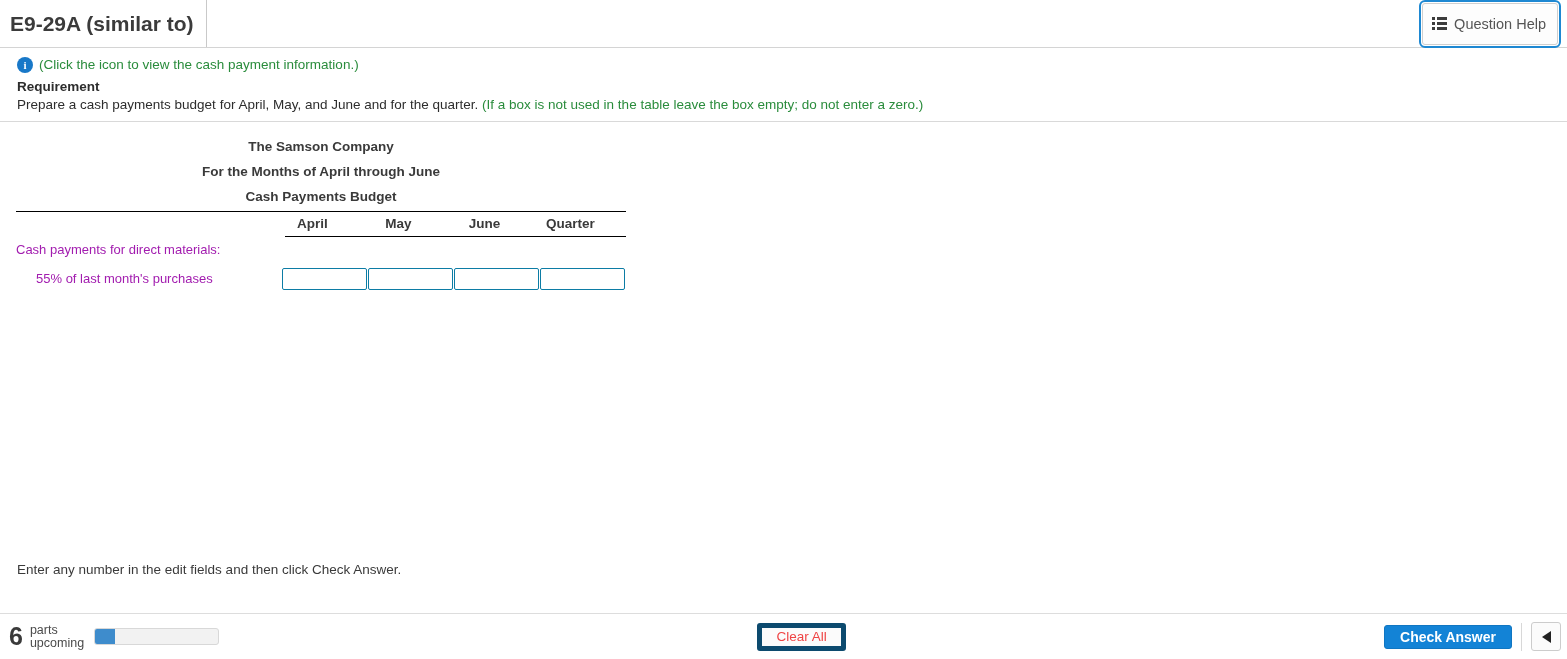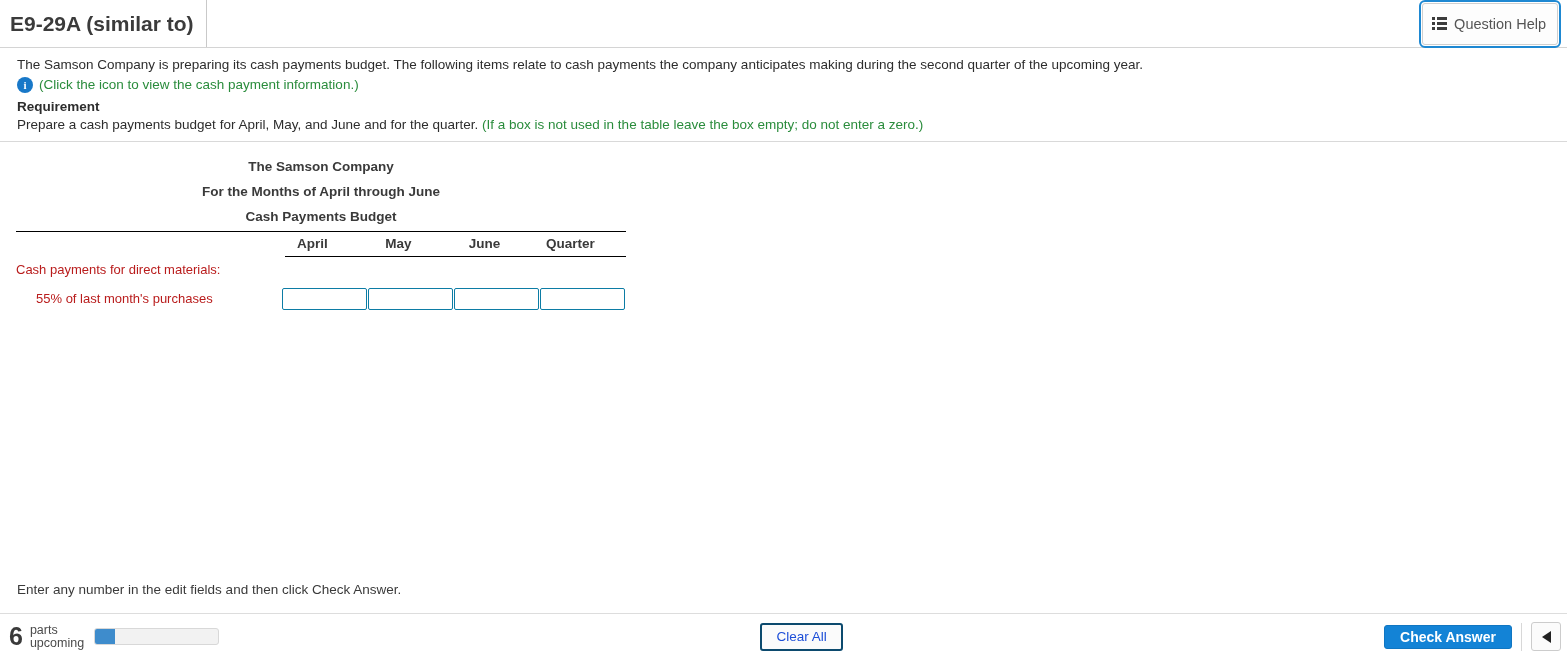--- a/index.html
+++ b/index.html
@@ -176,21 +176,21 @@
     margin-right: 0px;
   }
   .data-row {
     display: flex;
     align-items: center;
     min-height: 25px;
   }
   .row-label {
     width: 269px;
     font-size: 13px;
-    color: #b91c1c;
+    color: #a21caf;
     line-height: 25px;
     white-space: nowrap;
   }
   .row-label.indent { padding-left: 20px; }
   .cells { display: flex; }
   .cell-wrap {
     width: 85px;
     margin-right: 1px;
     display: flex;
     justify-content: center;
@@ -260,25 +260,25 @@
   }
   #footer-center {
     flex: 1;
     display: flex;
     justify-content: center;
   }
   #clear-all-btn {
     height: 28px;
     padding: 0 14px;
     background: #fbfbfb;
-    border: 2px solid #0c4a6e;
+    border: 5px solid #0c4a6e;
     border-radius: 3px;
     font-family: inherit;
     font-size: 13.5px;
-    color: #1d4ed8;
+    color: #ef4444;
     cursor: pointer;
   }
   #footer-right {
     display: flex;
     align-items: center;
     gap: 0px;
     padding-right: 6px;
   }
   #check-answer-btn {
     height: 24px;
@@ -334,21 +334,20 @@
           <i class="bar r2"></i>
         <i class="dot r3"></i>
           <i class="bar r3"></i>
       </span>
       <span class="qh-label">Question Help</span>
     </button>
   </div>
 </div>
 
 <div id="problem">
-  <div class="prob-line" id="prob-intro">The Samson Company is preparing its cash payments budget. The following items relate to cash payments the company anticipates making during the second quarter of the upcoming year.</div>
   <div id="prob-icon-line">
     <span class="info-icon">i</span>
     <span class="green-link">(Click the icon to view the cash payment information.)</span>
   </div>
   <div id="requirement-label">Requirement</div>
   <div class="prob-line" id="requirement-body">
     <span>Prepare a cash payments budget for April, May, and June and for the quarter.</span>
     <span class="green-text">(If a box is not used in the table leave the box empty; do not enter a zero.)</span>
   </div>
 </div>

